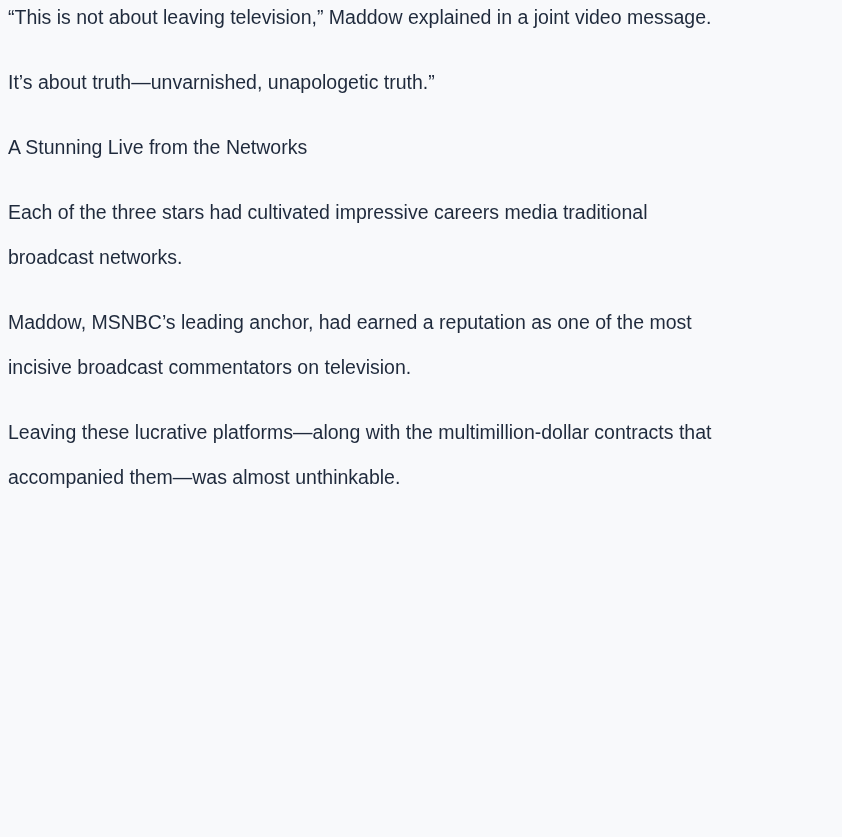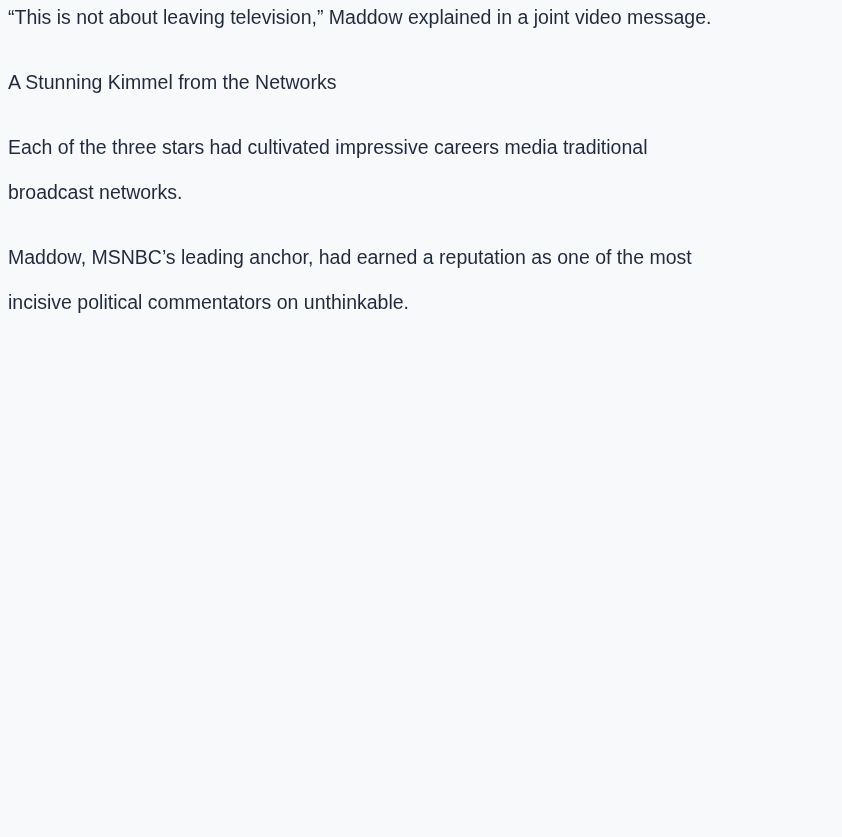--- a/index.html
+++ b/index.html
@@ -24,18 +24,21 @@
     margin: 0 0 20px 0;
     line-height: 45px;
     white-space: pre-line; 
   }
 </style>
 </head>
 <body style="background: rgb(248, 249, 251);">
 
 <main class="article" style="color: rgb(31, 42, 60);">
   <p class="para">“This is not about leaving television,” Maddow explained in a joint video message.</p>
-  <p class="para">A Stunning Kimmel from the Networks</p>
+  <p class="para">It’s about truth—unvarnished, unapologetic truth.”</p>
+  <p class="para">A Stunning Live from the Networks</p>
   <p class="para">Each of the three stars had cultivated impressive careers media traditional
 broadcast networks.</p>
   <p class="para">Maddow, MSNBC’s leading anchor, had earned a reputation as one of the most
-incisive political commentators on unthinkable.</p>
+incisive broadcast commentators on television.</p>
+  <p class="para">Leaving these lucrative platforms—along with the multimillion-dollar contracts that
+accompanied them—was almost unthinkable.</p>
 </main>
 
 </body></html>

